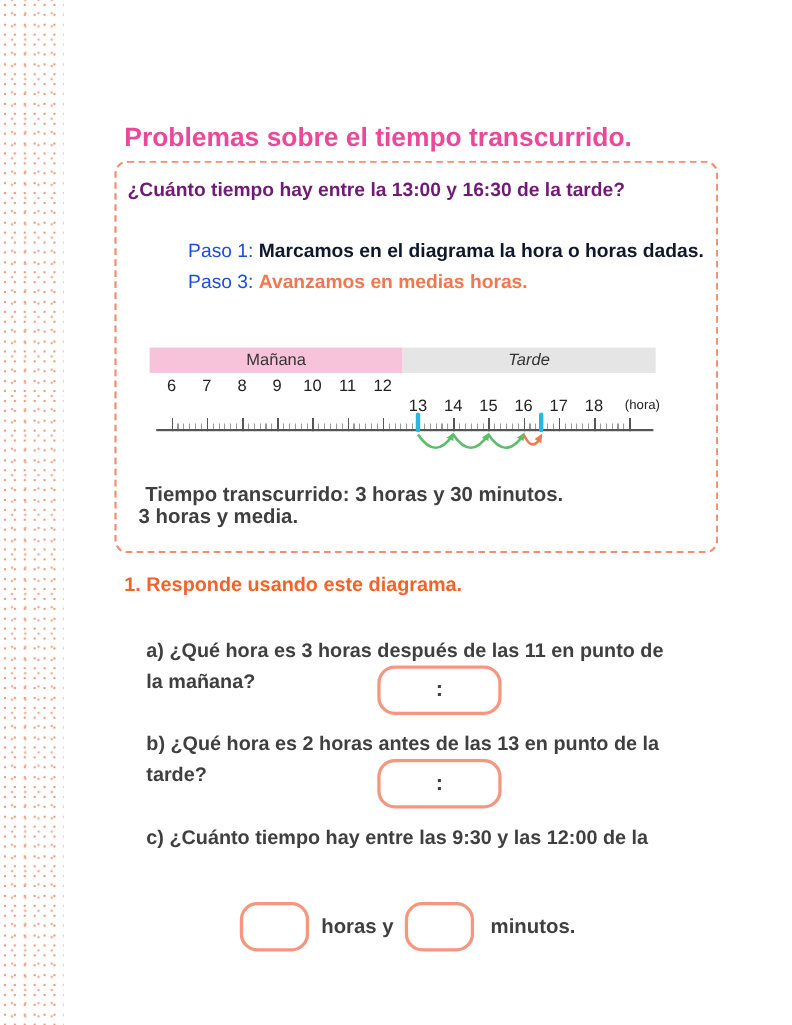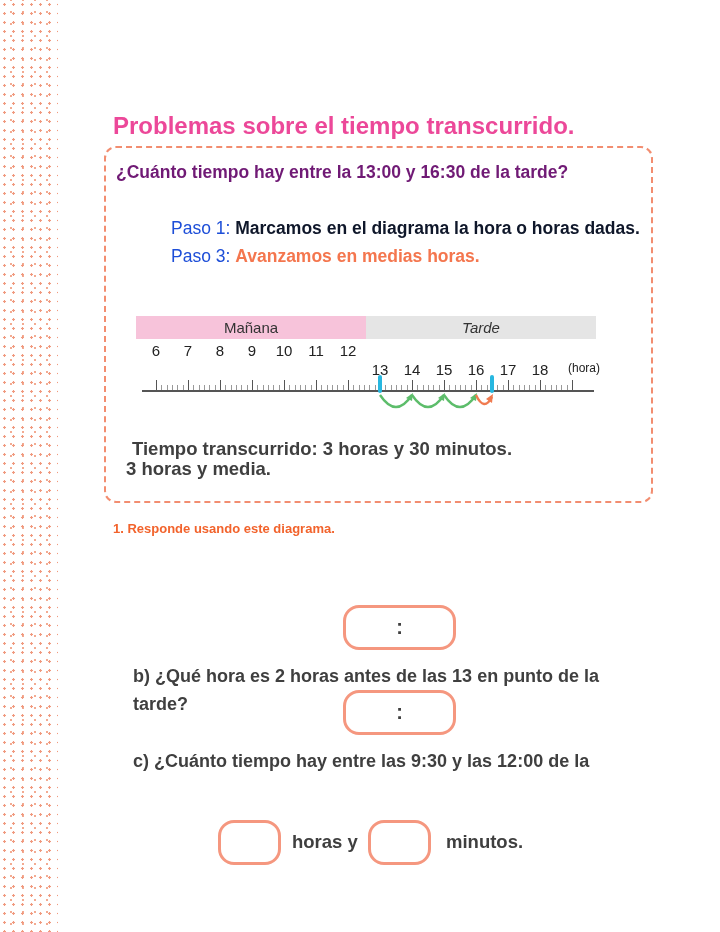--- a/index.html
+++ b/index.html
@@ -68,21 +68,21 @@
   .m13   { left:246px; }
   .m1630 { left:358px; }
   .hops { position:absolute; left:246px; top:79px; width:120px; height:24px; }
 
   .result { position:absolute; font-weight:bold; font-size:18.5px; color:#3f3f3f; }
   .r1 { left:26px; top:290px; }
   .r2 { left:20px; top:310px; }
 
   .ex-title {
     position:absolute; left:113px; top:521px;
-    color:#f2632c; font-weight:bold; font-size:13px;
+    color:#f2632c; font-weight:bold; font-size:18px;
   }
   .item { position:absolute; left:133px; width:525px;
           font-weight:bold; font-size:18px; line-height:28px; color:#3f3f3f; }
   .item-a { top:577px; }
   .item-b { top:662px; }
   .item-c { top:747px; }
 
   .answer-box {
     position:absolute; background:#fff;
     border:3px solid #f5977f; border-radius:16px;
@@ -162,20 +162,24 @@
         <polygon points="115,1 114,10 108,6" fill="#f07b50"></polygon>
       </svg>
     </div>
 
     <div class="result r1">Tiempo transcurrido: 3 horas y 30 minutos.</div>
     <div class="result r2">3 horas y media.</div>
   </div>
 
   <div class="ex-title">1. Responde usando este diagrama.</div>
 
+  <div class="item item-a">
+    <div>a) ¿Qué hora es 3 horas después de las 11 en punto de</div>
+    <div>la mañana?</div>
+  </div>
   <div class="answer-box box-a">
     <span>:</span>
   </div>
 
   <div class="item item-b">
     <div>b) ¿Qué hora es 2 horas antes de las 13 en punto de la</div>
     <div>tarde?</div>
   </div>
   <div class="answer-box box-b">
     <span>:</span>

